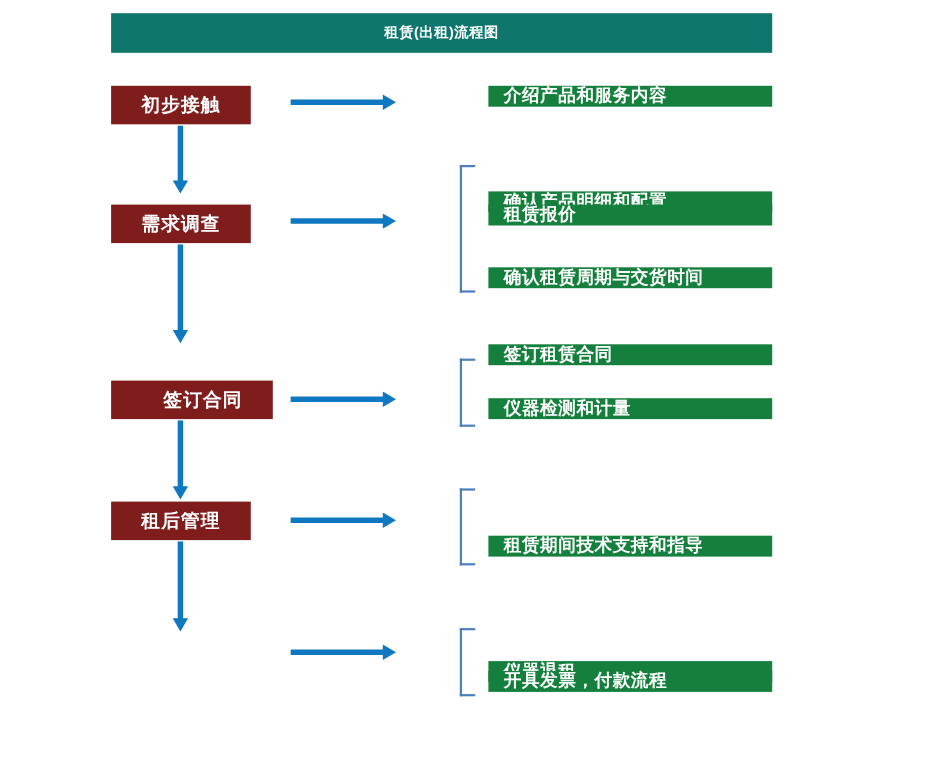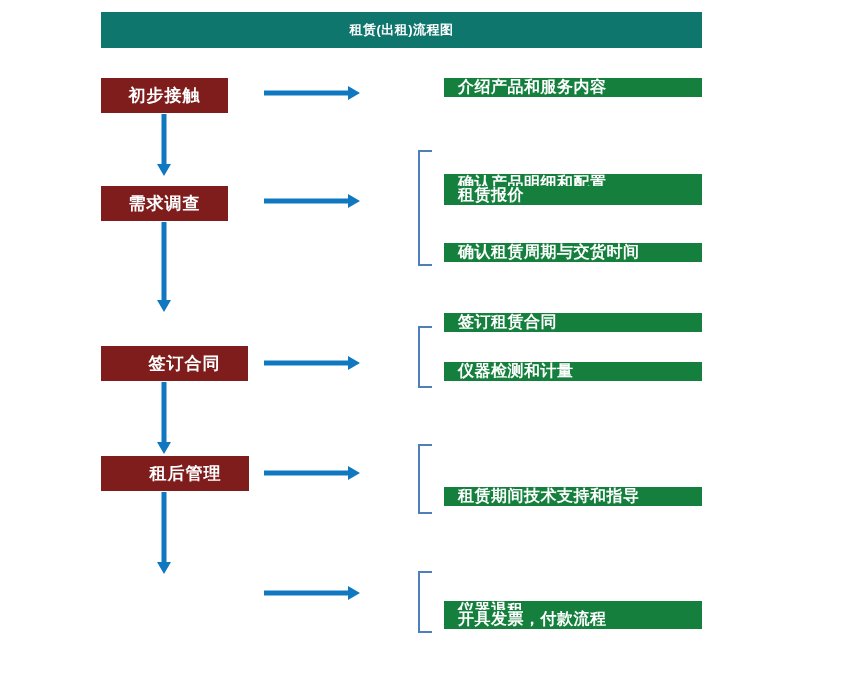--- a/index.html
+++ b/index.html
@@ -123,21 +123,21 @@
   <div class="bracket" style="left:418px; top:326px; height:62px;"></div>
 
   <div class="detail-box" style="top:313px;">签订租赁合同</div>
 
   <div class="detail-box" style="top:362px;">仪器检测和计量</div>
 
   <svg class="v-arrow" style="left:157px; top:382px;" width="14" height="72" viewBox="0 0 14 72">
     <path d="M4.5 0 H9.5 V60 H14 L7 72 L0 60 H4.5 Z" fill="#1078c0"></path>
   </svg>
 
-  <div class="stage-box" style="left:101px; top:456px;padding-left:21px;">租后管理</div>
+  <div class="stage-box" style="left:101px; top:456px;">租后管理</div>
 
   <svg class="h-arrow" style="left:264px; top:466px;" width="96" height="14" viewBox="0 0 96 14">
     <path d="M0 4.5 H84 V0 L96 7 L84 14 V9.5 H0 Z" fill="#1078c0"></path>
   </svg>
 
   <div class="bracket" style="left:418px; top:444px; height:70px;"></div>
 
 
   <div class="detail-box" style="top:487px;font-family:Liberation Serif, serif;">租赁期间技术支持和指导</div>
 

